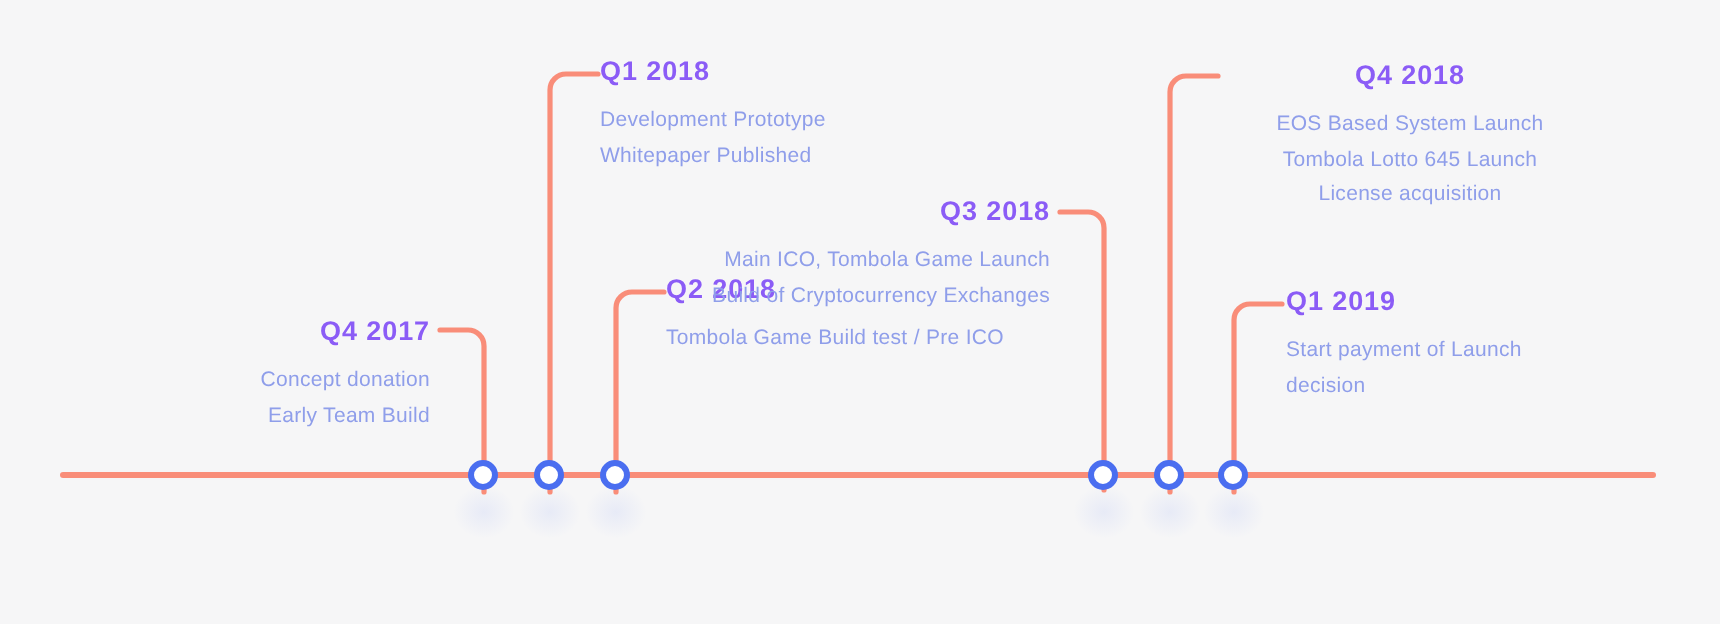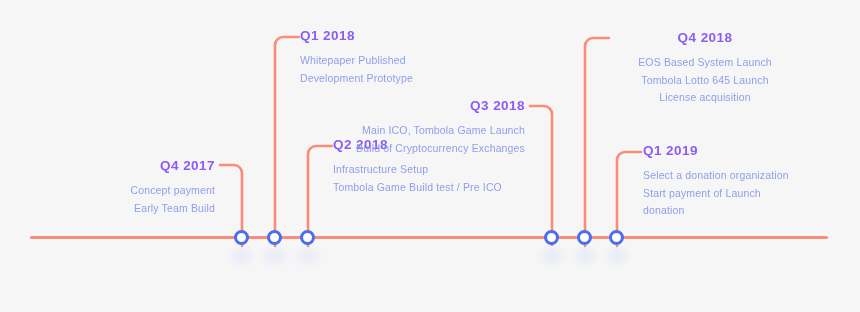--- a/index.html
+++ b/index.html
@@ -152,49 +152,47 @@
 
   <div class="node" style="left:234px; top:230px;"></div>
   <div class="node" style="left:267px; top:230px;"></div>
   <div class="node" style="left:300px; top:230px;"></div>
   <div class="node" style="left:544px; top:230px;"></div>
   <div class="node" style="left:577px; top:230px;"></div>
   <div class="node" style="left:609px; top:230px;"></div>
 
   <div class="phase right-align" id="phase-q4-2017">
     <p class="phase-title">Q4 2017</p>
-    <p class="phase-item">Concept payment</p>
+    <p class="phase-item">Concept donation</p>
     <p class="phase-item">Early Team Build</p>
   </div>
 
   <div class="phase left-align" id="phase-q1-2018">
     <p class="phase-title">Q1 2018</p>
+    <p class="phase-item">Development Prototype</p>
     <p class="phase-item">Whitepaper Published</p>
-    <p class="phase-item">Development Prototype</p>
   </div>
 
   <div class="phase left-align" id="phase-q2-2018">
     <p class="phase-title">Q2 2018</p>
-    <p class="phase-item">Infrastructure Setup</p>
     <p class="phase-item">Tombola Game Build test / Pre ICO</p>
   </div>
 
   <div class="phase right-align" id="phase-q3-2018">
     <p class="phase-title">Q3 2018</p>
     <p class="phase-item">Main ICO, Tombola Game Launch</p>
     <p class="phase-item">Build of Cryptocurrency Exchanges</p>
   </div>
 
   <div class="phase left-align" id="phase-q4-2018">
     <p class="phase-title">Q4 2018</p>
     <p class="phase-item">EOS Based System Launch</p>
     <p class="phase-item">Tombola Lotto 645 Launch</p>
     <p class="phase-item">License acquisition</p>
   </div>
 
   <div class="phase left-align" id="phase-q1-2019">
     <p class="phase-title">Q1 2019</p>
-    <p class="phase-item">Select a donation organization</p>
     <p class="phase-item">Start payment of Launch</p>
-    <p class="phase-item">donation</p>
+    <p class="phase-item">decision</p>
   </div>
 
 </div>
 
 </body></html>

